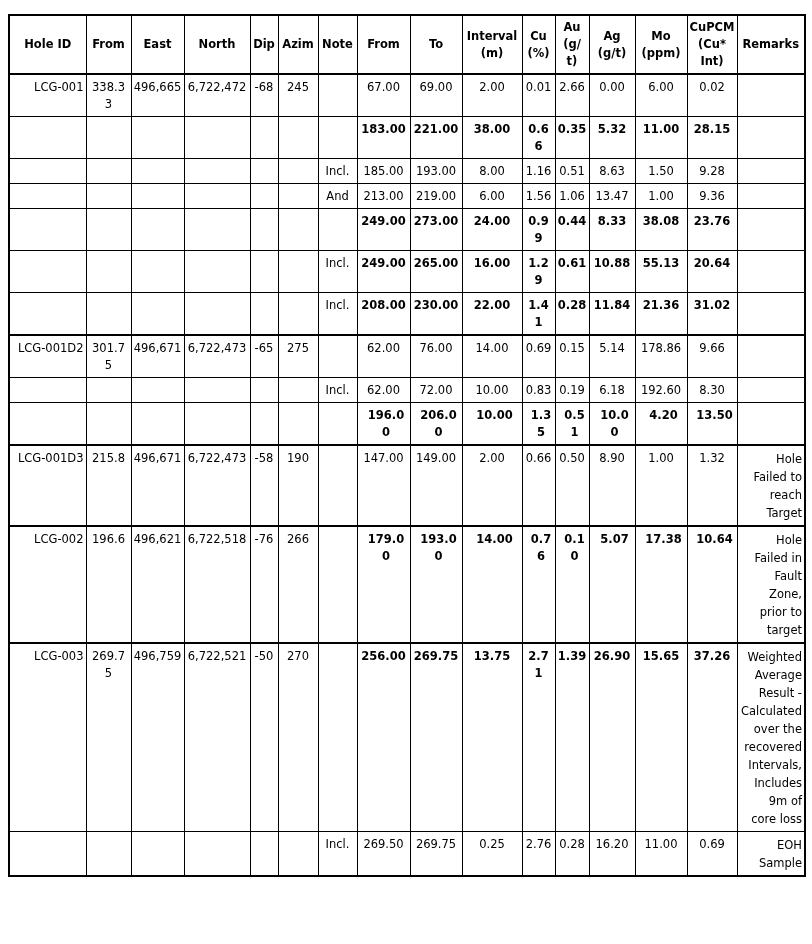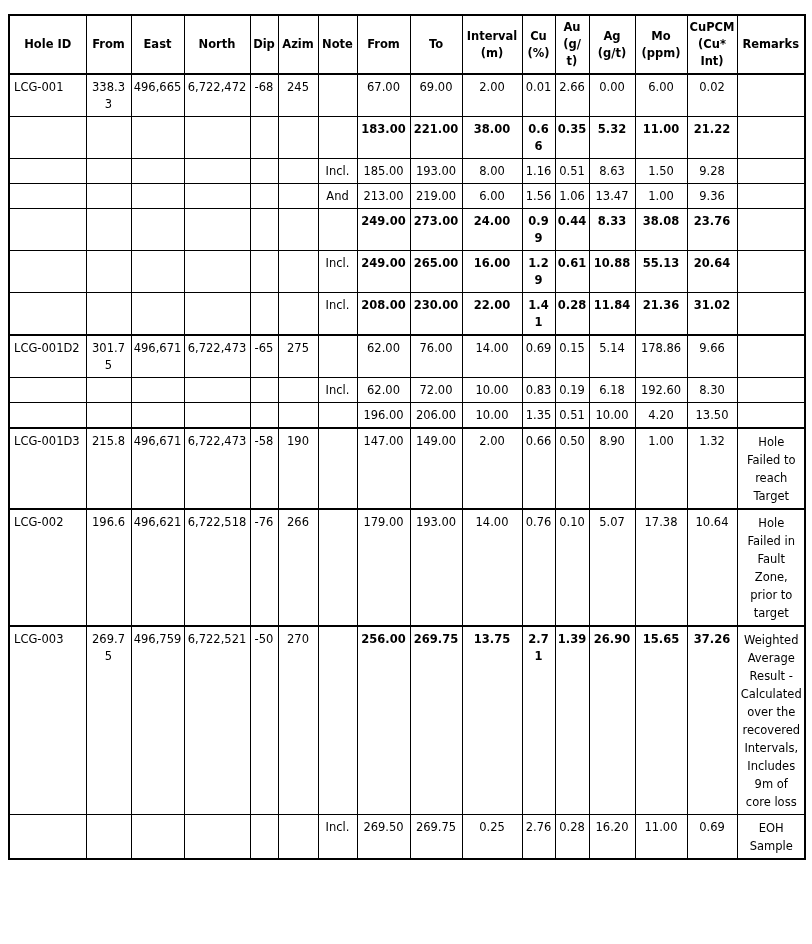--- a/index.html
+++ b/index.html
@@ -36,34 +36,35 @@
     word-wrap: break-word;
   }
   table.drill th {
     font-weight: bold;
     vertical-align: middle;
     height: 48px;
     padding: 3px 2px;
   }
   
   table.drill td.c0 {
-    text-align: left;
+    text-align: right;
     padding-left: 4px;
   }
   table.drill td.c15 {
-    text-align: center;
+    text-align: right;
     padding-left: 3px;
     line-height: 18px;
   }
   
   tr.bi td:nth-child(n+8):nth-child(-n+15) {
     font-weight: bold;
   }
   tr.b td:nth-child(n+8):nth-child(-n+15) {
-    font-weight: normal;
+    font-weight: bold;
+    padding-left: 7px;
   }
   
   tr.grp td {
     border-top: 2px solid #000000;
   }
 </style>
 </head>
 <body>
 
 <div class="wrap">
@@ -133,21 +134,21 @@
           <td class="c4"></td>
           <td class="c5"></td>
           <td class="c6"></td>
           <td class="c7">183.00</td>
           <td class="c8">221.00</td>
           <td class="c9">38.00</td>
           <td class="c10">0.66</td>
           <td class="c11">0.35</td>
           <td class="c12">5.32</td>
           <td class="c13">11.00</td>
-          <td class="c14">21.22</td>
+          <td class="c14">28.15</td>
           <td class="c15"></td>
         </tr>
         <tr class="">
           <td class="c0"></td>
           <td class="c1"></td>
           <td class="c2"></td>
           <td class="c3"></td>
           <td class="c4"></td>
           <td class="c5"></td>
           <td class="c6">Incl.</td>

